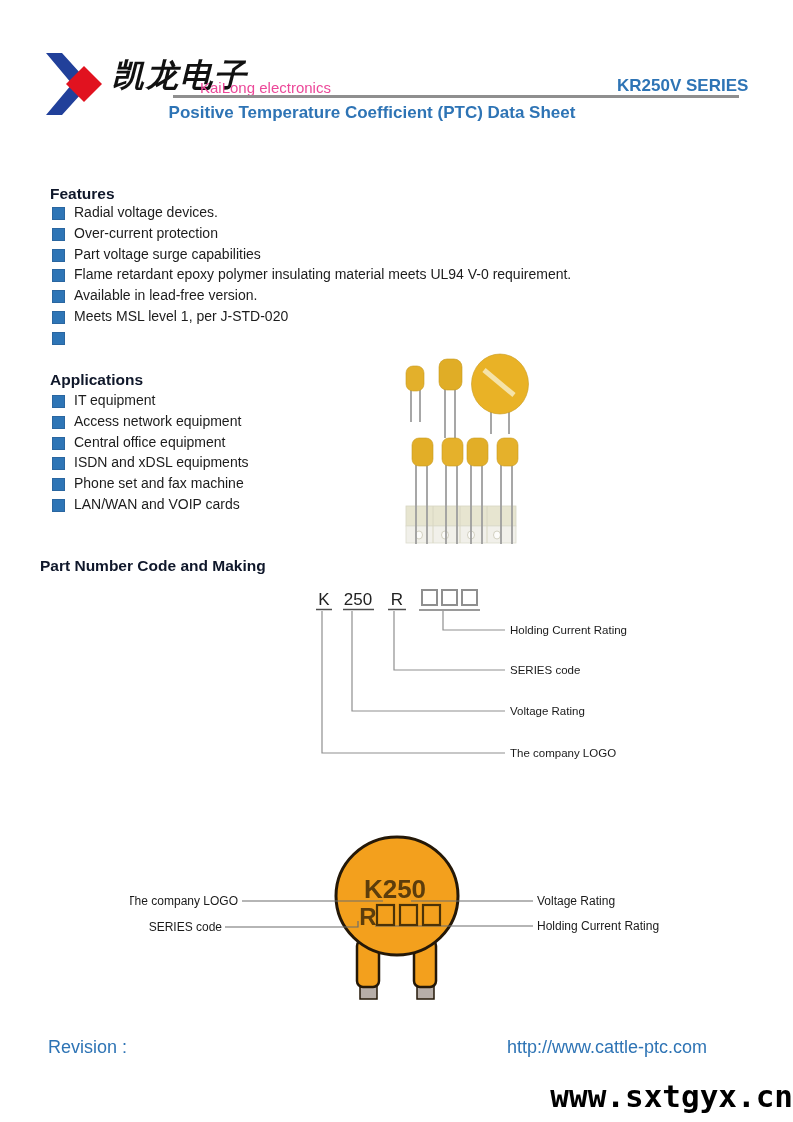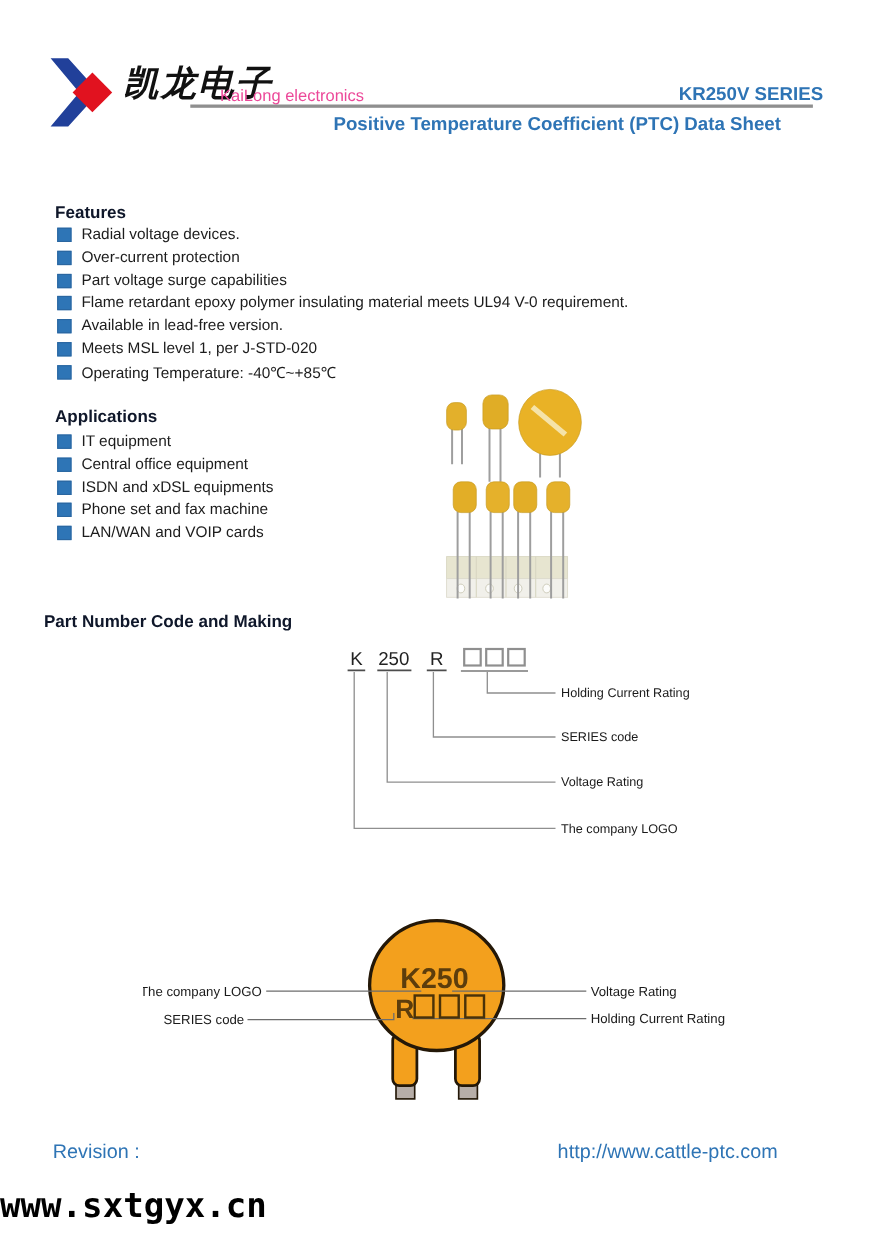--- a/index.html
+++ b/index.html
@@ -1,30 +1,30 @@
 <!DOCTYPE html>
 <html><head>
 <meta charset="utf-8">
 <style>
   html,body{margin:0;padding:0;background:#ffffff;}
   .page{position:relative;width:793px;height:1122px;background:#ffffff;overflow:hidden;
         font-family:"Liberation Sans",sans-serif;color:#1a1a1a;}
   .abs{position:absolute;}
-  .doc-title{left:0;top:103px;width:710px;text-align:right;font-size:17px;font-weight:bold;color:#2e74b5;}
+  .doc-title{left:17px;top:103px;width:710px;text-align:center;font-size:17px;font-weight:bold;color:#2e74b5;}
   .sec-heading{font-size:15.5px;font-weight:bold;color:#0f172a;}
   .blist{left:50px;list-style:none;margin:0;padding:0;}
   .blist li{display:flex;align-items:flex-start;height:20.8px;font-size:14px;color:#1c1c1c;}
   .bullet{flex:none;width:11px;height:11px;background:#2e75b6;border:1px solid #2a66a0;
           margin:3px 9px 0 2px;}
   .series-txt{font-size:17px;font-weight:bold;color:#2e74b5;}
   .company-en{font-size:15px;color:#ec4899;}
   .logo-cn{font-size:32px;font-weight:bold;font-style:italic;color:#111;letter-spacing:2px;}
   .hrule{background:#8f8f8f;height:3px;}
   .footer-txt{font-size:18px;color:#2e74b5;}
-  .watermark{left:0;top:1078px;width:793px;text-align:left;
+  .watermark{left:0;top:1078px;width:793px;text-align:right;
              font-family:"DejaVu Sans Mono",monospace;font-size:31px;font-weight:bold;color:#000;}
   svg text{font-family:"Liberation Sans",sans-serif;}
 </style>
 </head>
 <body>
 
 <div class="page">
 
   <svg class="abs" style="left:44px;top:52px" width="62" height="64" viewBox="0 0 62 64">
     <polygon points="2,1 18,1 46,32 18,63 2,63 28,32" fill="#21409a"></polygon>
@@ -58,29 +58,32 @@
     <li>
         <span class="bullet"></span>
         <span>Available in lead-free version.</span>
       </li>
     <li>
         <span class="bullet"></span>
         <span>Meets MSL level 1, per J-STD-020</span>
       </li>
     <li>
         <span class="bullet"></span>
-        <span>Operating Temperature: -40℃~+85℃</span>
       </li>
   </ul>
 
   <div class="abs sec-heading" style="left:50px;top:371px">Applications</div>
   <ul class="abs blist" style="top:392px">
     <li>
         <span class="bullet"></span>
         <span>IT equipment</span>
+      </li>
+    <li>
+        <span class="bullet"></span>
+        <span>Access network equipment</span>
       </li>
     <li>
         <span class="bullet"></span>
         <span>Central office equipment</span>
       </li>
     <li>
         <span class="bullet"></span>
         <span>ISDN and xDSL equipments</span>
       </li>
     <li>

